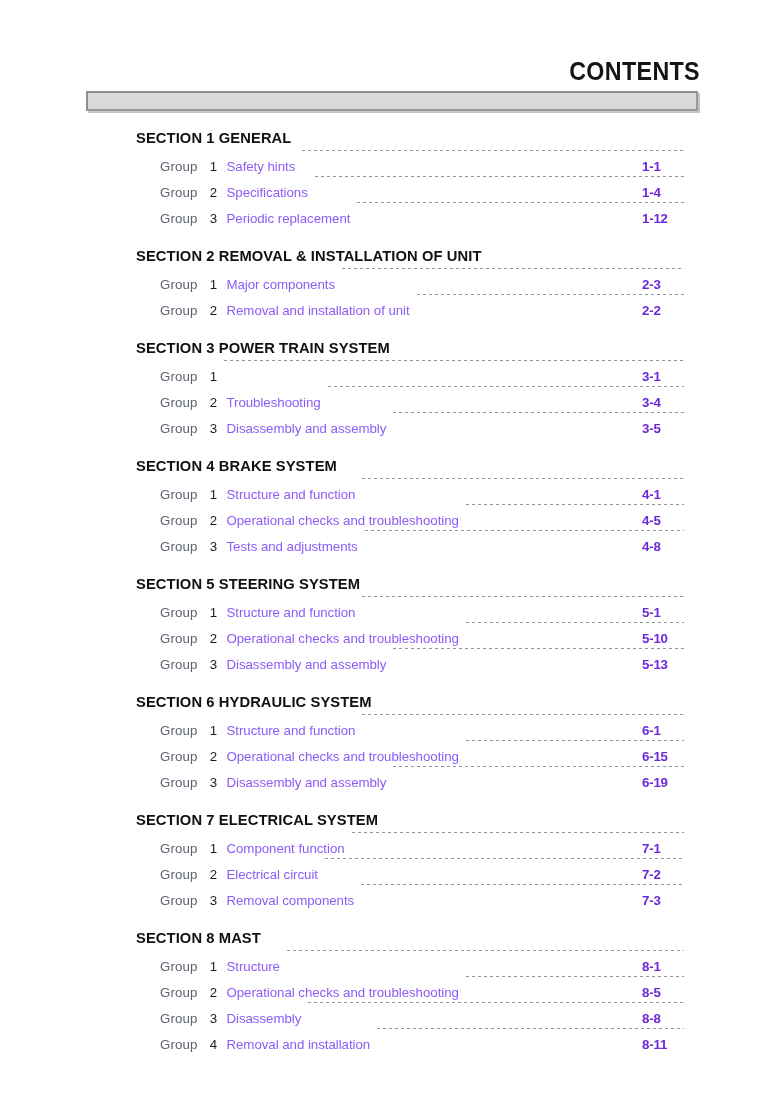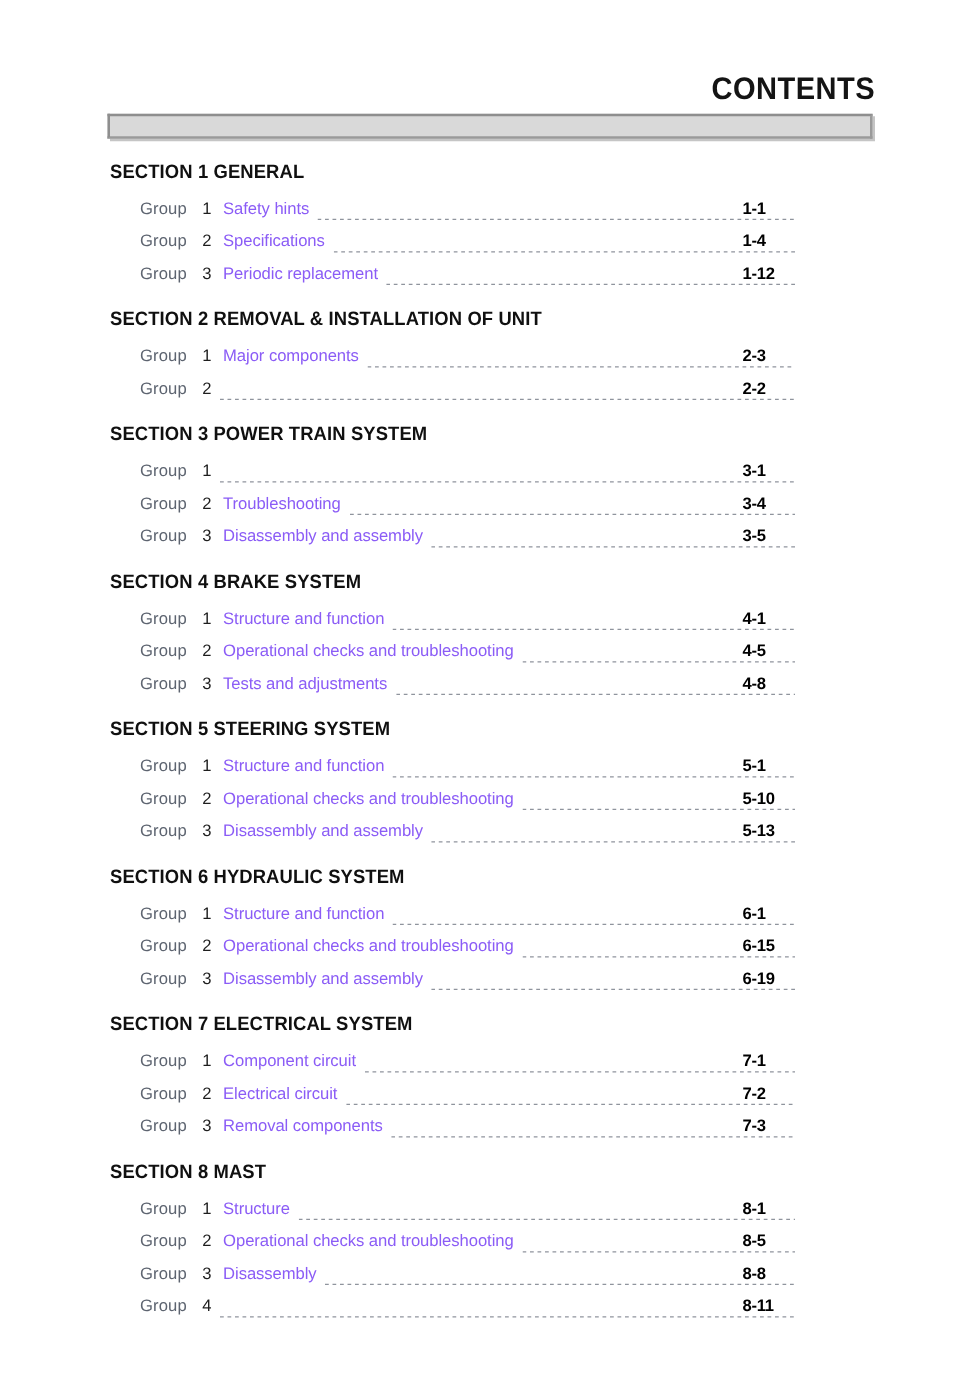--- a/index.html
+++ b/index.html
@@ -53,20 +53,21 @@
     box-sizing: border-box;
     box-shadow: 2px 2px 0 0 rgba(150,150,150,0.55);
   }
 
   
   .toc {
     position: absolute;
     top: 128px;
     left: 0;
     width: 722px;
+    padding-left: 48px;
   }
 
   .section {
     margin-bottom: 14px;
   }
 
   .section-heading {
     margin: 0 0 6px 88px;
     font-size: 15.5px;
     font-weight: bold;
@@ -74,21 +75,21 @@
     letter-spacing: 0.1px;
     transform: scaleX(0.95);
     transform-origin: left center;
     white-space: nowrap;
     line-height: 20px;
   }
 
   .group-row {
     position: relative;
     display: flex;
-    align-items: flex-end;
+    align-items: flex-start;
     height: 26px;
     padding-left: 112px;
     padding-right: 80px;
     font-size: 13.3px;
     line-height: 26px;
     white-space: nowrap;
   }
 
   .group-word {
     color: #5d6470;
@@ -126,21 +127,21 @@
     background-repeat: repeat-x;
     background-size: 6px 1px;
     opacity: 0.85;
   }
 
   .page-num {
     position: absolute;
     right: 68px;
     font-size: 13.3px;
     font-weight: bold;
-    color: #000000;
+    color: #6d28d9;
     letter-spacing: -0.2px;
     text-align: left;
     width: 60px;
   }
 </style>
 </head>
 <body>
 
 <div class="page">
 
@@ -178,20 +179,21 @@
         <div class="group-row">
           <span class="group-word">Group</span>
           <span class="group-num">1</span>
           <span class="group-title">Major components</span>
           <span class="leader"></span>
           <span class="page-num">2-3</span>
         </div>
         <div class="group-row">
           <span class="group-word">Group</span>
           <span class="group-num">2</span>
+          <span class="group-title">Removal and installation of unit</span>
           <span class="leader"></span>
           <span class="page-num">2-2</span>
         </div>
       </div>
       <div class="section">
         <div class="section-heading">SECTION 3  POWER TRAIN SYSTEM</div>
         <div class="group-row">
           <span class="group-word">Group</span>
           <span class="group-num">1</span>
           <span class="leader"></span>
@@ -282,21 +284,21 @@
           <span class="group-title">Disassembly and assembly</span>
           <span class="leader"></span>
           <span class="page-num">6-19</span>
         </div>
       </div>
       <div class="section">
         <div class="section-heading">SECTION 7  ELECTRICAL SYSTEM</div>
         <div class="group-row">
           <span class="group-word">Group</span>
           <span class="group-num">1</span>
-          <span class="group-title">Component circuit</span>
+          <span class="group-title">Component function</span>
           <span class="leader"></span>
           <span class="page-num">7-1</span>
         </div>
         <div class="group-row">
           <span class="group-word">Group</span>
           <span class="group-num">2</span>
           <span class="group-title">Electrical circuit</span>
           <span class="leader"></span>
           <span class="page-num">7-2</span>
         </div>
@@ -327,19 +329,20 @@
         <div class="group-row">
           <span class="group-word">Group</span>
           <span class="group-num">3</span>
           <span class="group-title">Disassembly</span>
           <span class="leader"></span>
           <span class="page-num">8-8</span>
         </div>
         <div class="group-row">
           <span class="group-word">Group</span>
           <span class="group-num">4</span>
+          <span class="group-title">Removal and installation</span>
           <span class="leader"></span>
           <span class="page-num">8-11</span>
         </div>
       </div>
     </div>
 
 </div>
 
 </body></html>

